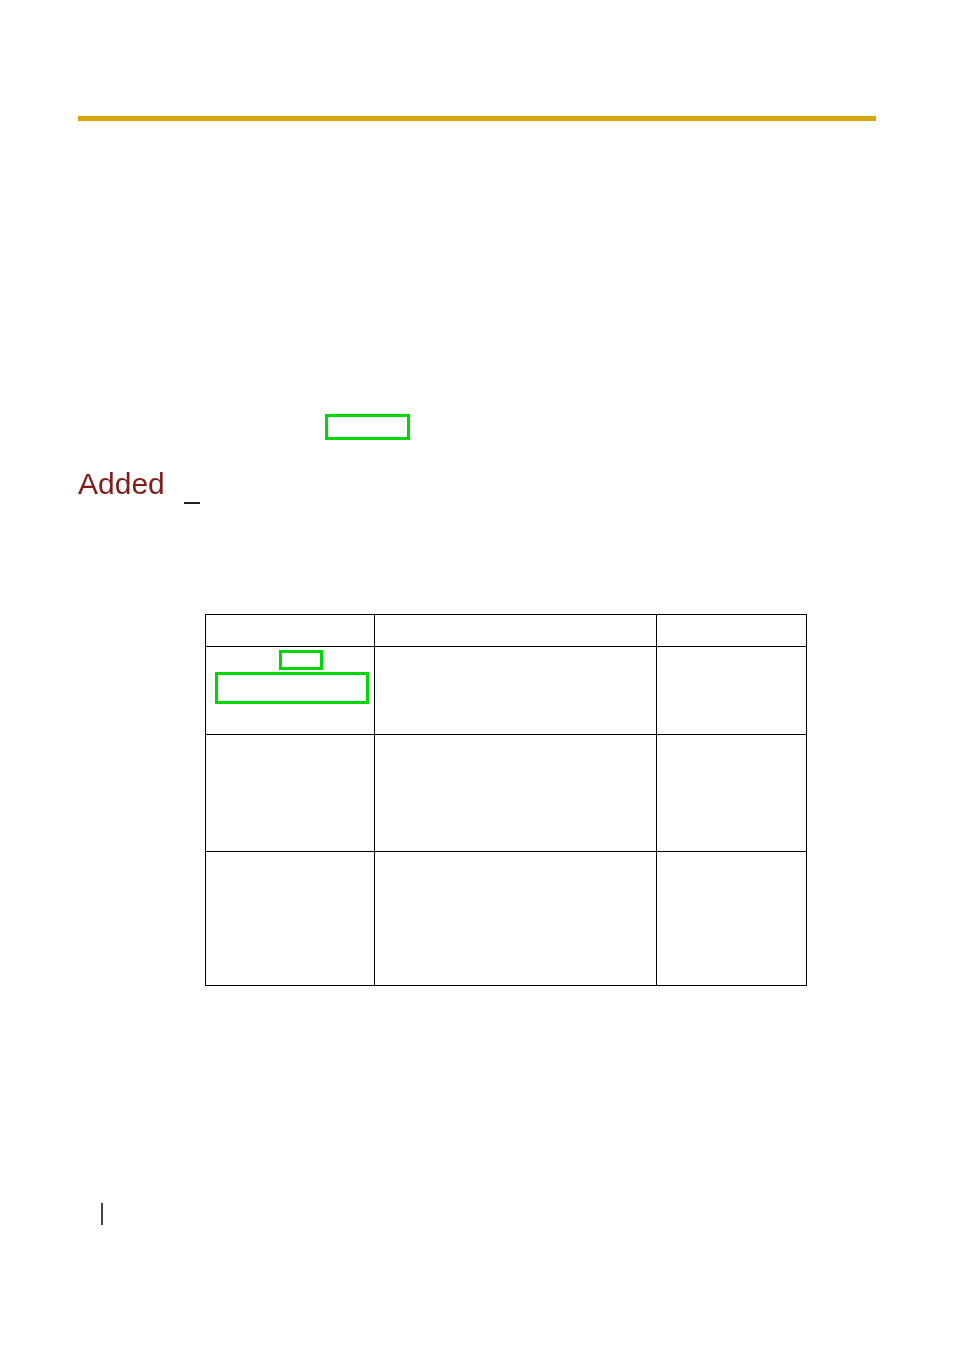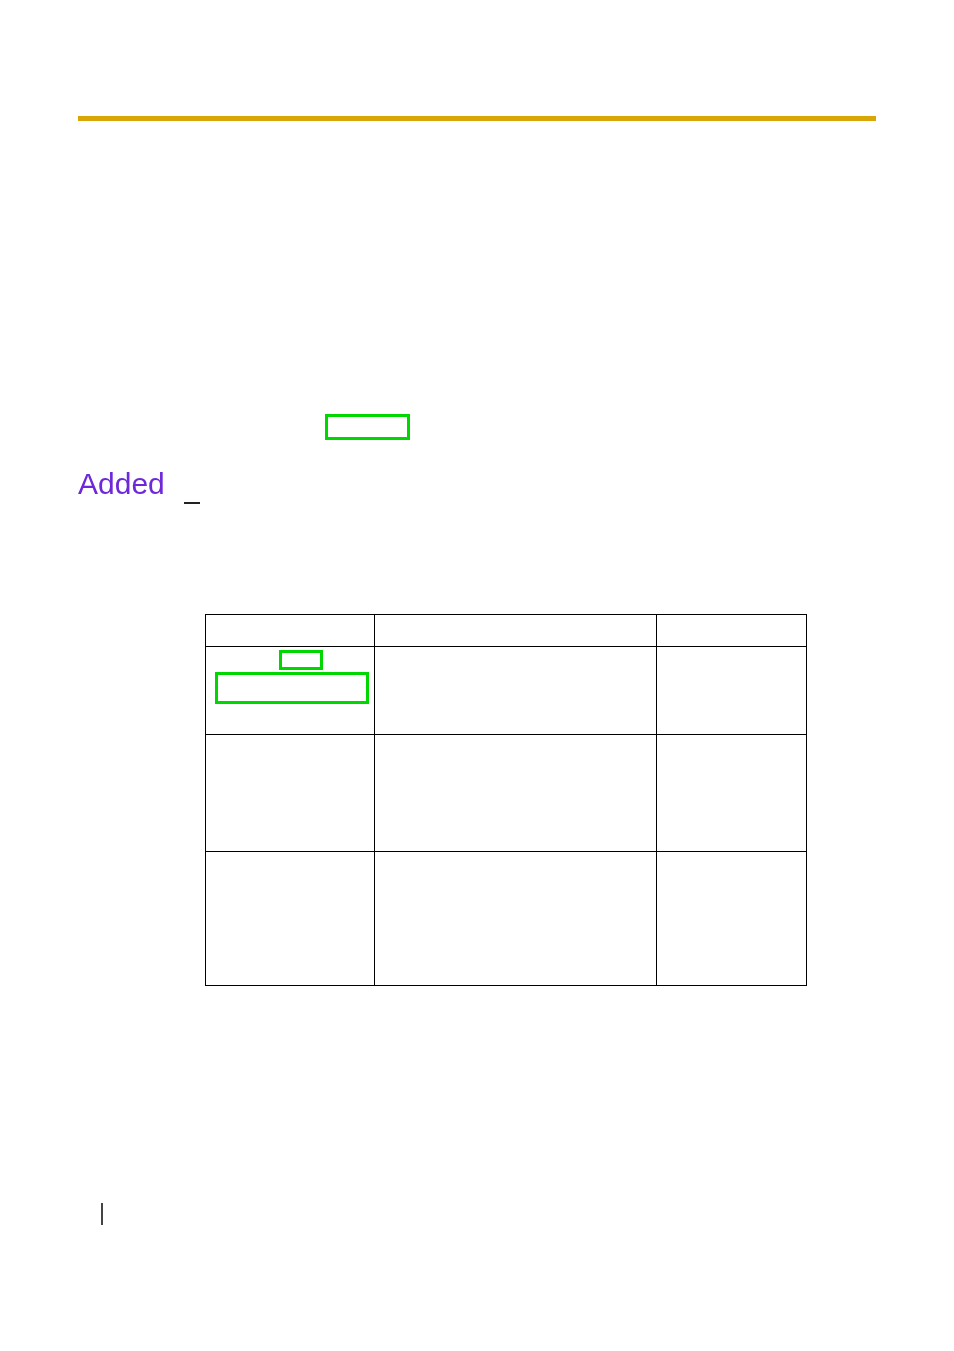--- a/index.html
+++ b/index.html
@@ -16,21 +16,21 @@
     width: 798px;
     height: 5px;
     background: #d8a607;
   }
   .added {
     position: absolute;
     left: 78px;
     top: 467px;
     font-family: Arial, Helvetica, sans-serif;
     font-size: 30px;
-    color: #6d28d9;
+    color: #7f1d1d;
   }
   .underscore {
     position: absolute;
     left: 184px;
     top: 502px;
     width: 16px;
     height: 2px;
     background: #222;
   }
   .greenbox {

